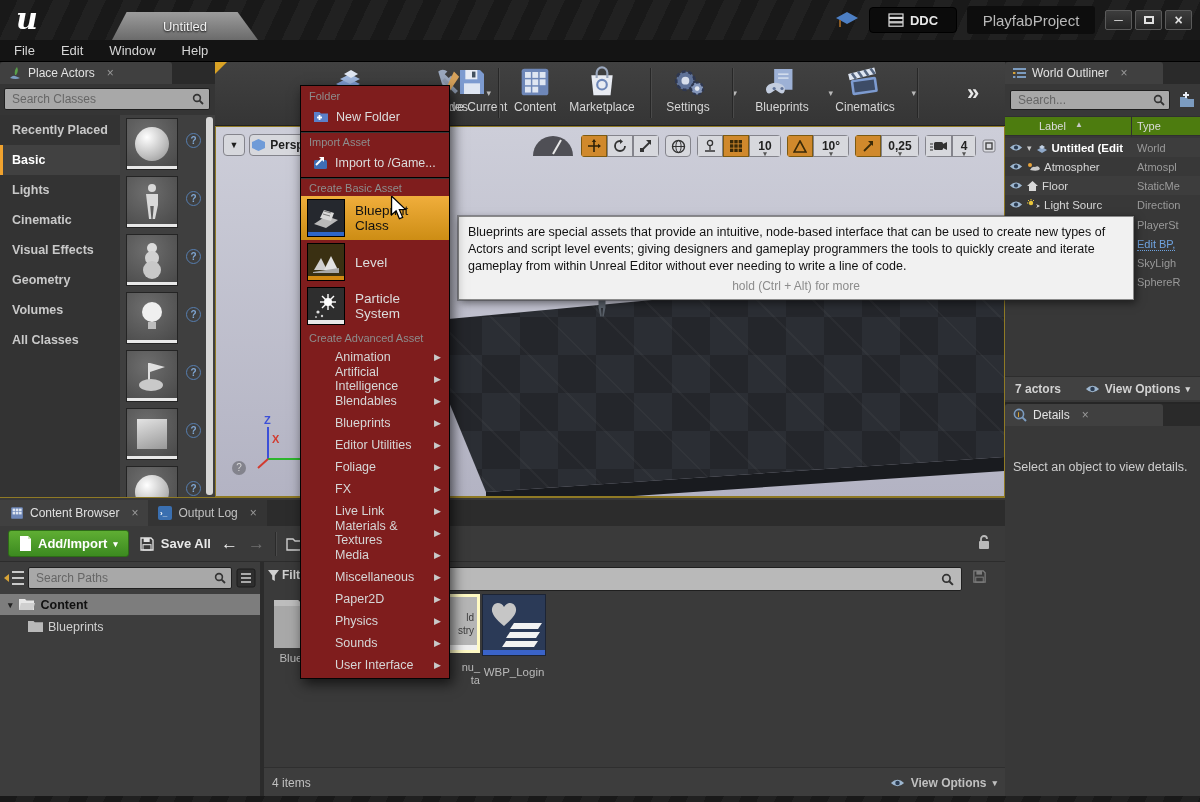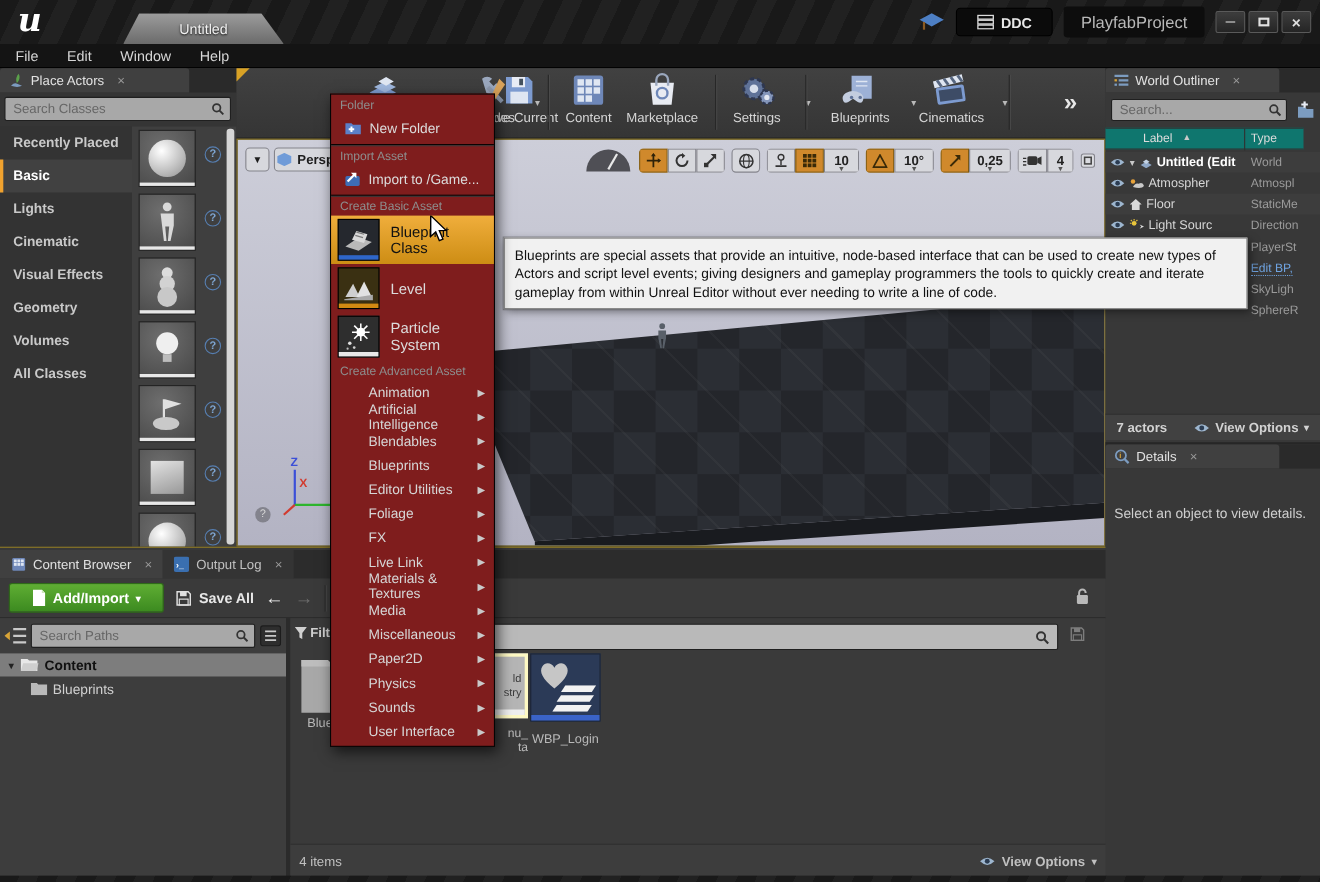--- a/index.html
+++ b/index.html
@@ -100,21 +100,21 @@
   .vbtn.on { background:#d0892c; border-color:#7c5a12; }
   .vbtn .tick { position:absolute; bottom:-1px; left:50%; transform:translateX(-50%); font-size:7px; color:#555; line-height:6px;}
   .vgroup { display:flex; border-radius:4px; overflow:hidden; }
   #vp-tools { position:absolute; right:8px; top:7px; display:flex; gap:6px; align-items:center; }
   #vp-gauge { width:44px; height:26px; margin-top:-2px; }
 
   
   #right-panel { position:absolute; left:1005px; top:62px; width:195px; height:740px; background:#383838; }
   #wo-search { position:absolute; left:5px; top:28px; width:160px; }
   #wo-addbtn { position:absolute; right:4px; top:30px; }
-  #wo-header { position:absolute; left:0; top:54px; width:180px; height:20px; background:#0f766e;
+  #wo-header { position:absolute; left:0; top:54px; width:195px; height:20px; background:#4d7c0f;
     border-top:1px solid #303030; border-bottom:1px solid #303030; color:#dcdcdc; font-size:11px; }
   #wo-header .hl { position:absolute; left:34px; top:3px; }
   #wo-header .ht { position:absolute; left:132px; top:3px; }
   #wo-header .sort { position:absolute; left:70px; top:3px; font-size:8px; color:#c9c9c9; }
   #wo-header .coldiv { position:absolute; left:126px; top:0; width:1px; height:20px; background:#303030; }
   .wo-row { position:absolute; left:0; width:195px; height:19px; display:flex; align-items:center; gap:4px;
     font-size:11.5px; color:#d6d6d6; padding-left:4px; }
   .wo-row .type { position:absolute; left:132px; color:#9a9a9a; font-size:11px; white-space:nowrap;
     overflow:hidden; width:60px; }
   .wo-ptype { position:absolute; left:132px; color:#9a9a9a; font-size:11px; white-space:nowrap; }
@@ -129,21 +129,21 @@
   
   #bottom { position:absolute; left:0; top:497px; width:1005px; height:305px; background:#383838;
     border-top:1px solid #8f7a25; }
   #cb-tabs { position:absolute; left:0; top:2px; width:100%; height:26px; background:#2c2c2c; display:flex; }
   .cb-tab { height:26px; display:flex; align-items:center; gap:6px; padding:0 10px; font-size:12px; color:#e0e0e0; }
   .cb-tab.active { background:#404040; }
   .cb-tab.dim { background:#343434; color:#c0c0c0; }
   #cb-toolbar { position:absolute; left:0; top:28px; width:100%; height:36px; background:#3a3a3a;
     border-bottom:1px solid #2c2c2c; display:flex; align-items:center; gap:10px; padding:0 8px; }
   #add-import { height:27px; background:linear-gradient(#5fae33,#3c8a20); border:1px solid #2e6b18;
-    border-radius:3px; display:flex; align-items:center; gap:6px; padding:0 20px;
+    border-radius:3px; display:flex; align-items:center; gap:6px; padding:0 10px;
     color:#fff; font-size:13px; font-weight:bold; }
   #save-all { display:flex; align-items:center; gap:6px; color:#e8e8e8; font-size:13px; font-weight:bold; }
   .nav-arrow { font-size:17px; font-weight:bold; }
   #cb-lock { position:absolute; right:14px; top:36px; }
   #cb-left { position:absolute; left:0; top:64px; width:260px; bottom:0; background:#3d3d3d; }
   #sp-row { position:absolute; left:0; top:4px; width:100%; height:24px; display:flex; align-items:center; gap:4px; padding:0 4px; }
   #paths-input-wrap { position:relative; flex:1; }
   .tree-row { position:absolute; left:0; width:260px; height:21px; display:flex; align-items:center; gap:5px;
     font-size:12.5px; color:#d0d0d0; }
   .tree-row.sel { background:#7d7d7d; color:#101010; font-weight:bold; }
@@ -997,19 +997,20 @@
         <span class="arr">▶</span>
       </div>
     <div class="cm-s">
         <span>User Interface</span>
         <span class="arr">▶</span>
       </div>
   </div>
 
   <div id="tooltip">
     <div class="txt">Blueprints are special assets that provide an intuitive, node-based interface that can be used to create new types of Actors and script level events; giving designers and gameplay programmers the tools to quickly create and iterate gameplay from within Unreal Editor without ever needing to write a line of code.</div>
+    <div class="hint">hold (Ctrl + Alt) for more</div>
   </div>
 
   <svg id="cursor" width="17" height="24" viewBox="0 0 13 19">
     <polygon points="1,0 1,15 4.6,11.8 7.2,18 9.8,16.9 7.2,10.8 12,10.6" fill="#fff" stroke="#000" stroke-width="1"></polygon>
   </svg>
 
 </div>
 
 </body></html>

